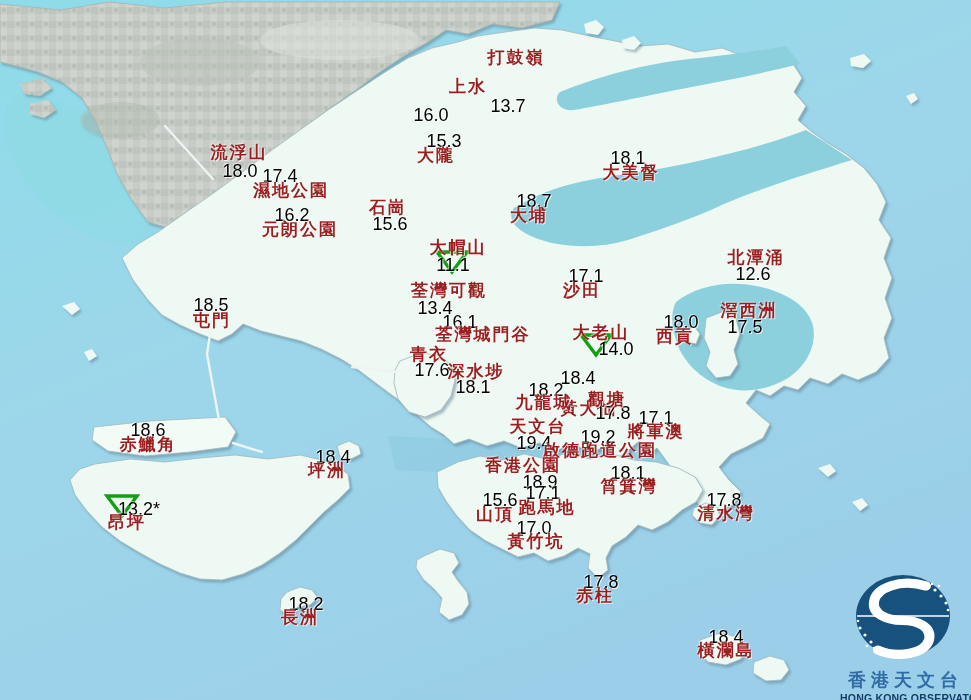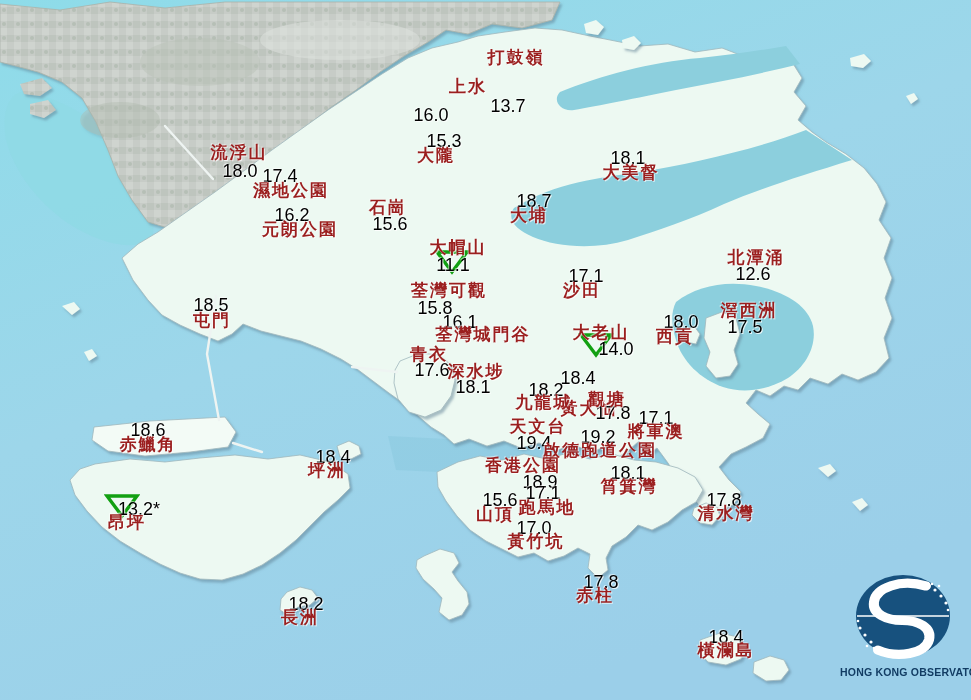--- a/index.html
+++ b/index.html
@@ -141,21 +141,21 @@
       <span class="stn-name" style="left: 631px; top: 164px;">大美督</span>
       <span class="stn-value" style="left: 534px; top: 192px;">18.7</span>
       <span class="stn-name" style="left: 529px; top: 207px;">大埔</span>
       <span class="tri" style="left: 452px; top: 249px;"><svg width="36" height="26" viewBox="0 0 36 26">
           <polygon points="3,3 33,3 18,23" fill="none" stroke="#12a012" stroke-width="3.4"></polygon>
         </svg></span>
       <span class="stn-value" style="left: 453px; top: 256px;">11.1</span>
       <span class="stn-name" style="left: 458px; top: 239px;">大帽山</span>
       <span class="stn-value" style="left: 586px; top: 267px;">17.1</span>
       <span class="stn-name" style="left: 582px; top: 282px;">沙田</span>
-      <span class="stn-value" style="left: 435px; top: 299px;">15.8</span>
+      <span class="stn-value" style="left: 435px; top: 299px;">13.4</span>
       <span class="stn-name" style="left: 449px; top: 282px;">荃灣可觀</span>
       <span class="stn-value" style="left: 460px; top: 313px;">16.1</span>
       <span class="stn-name" style="left: 483px; top: 326px;">荃灣城門谷</span>
       <span class="stn-value" style="left: 211px; top: 296px;">18.5</span>
       <span class="stn-name" style="left: 212px; top: 312px;">屯門</span>
       <span class="stn-value" style="left: 753px; top: 265px;">12.6</span>
       <span class="stn-name" style="left: 756px; top: 249px;">北潭涌</span>
       <span class="stn-value" style="left: 745px; top: 318px;">17.5</span>
       <span class="stn-name" style="left: 749px; top: 302px;">滘西洲</span>
       <span class="stn-value" style="left: 681px; top: 313px;">18.0</span>
@@ -224,15 +224,16 @@
         <circle cx="108" cy="38" r="1.3"></circle>
           <circle cx="92" cy="12" r="1.2"></circle>
         <circle cx="31" cy="70" r="1.6"></circle>
           <circle cx="25" cy="63" r="1.6"></circle>
         <circle cx="20" cy="56" r="1.6"></circle>
           <circle cx="27" cy="74" r="1.3"></circle>
         <circle cx="18" cy="49" r="1.3"></circle>
           <circle cx="34" cy="76" r="1.2"></circle>
       </g>
     </svg>
+    <div class="logo-cn">香港天文台</div>
     <div class="logo-en">HONG KONG OBSERVATORY</div>
   </div>
 </div>
 
 </body></html>

